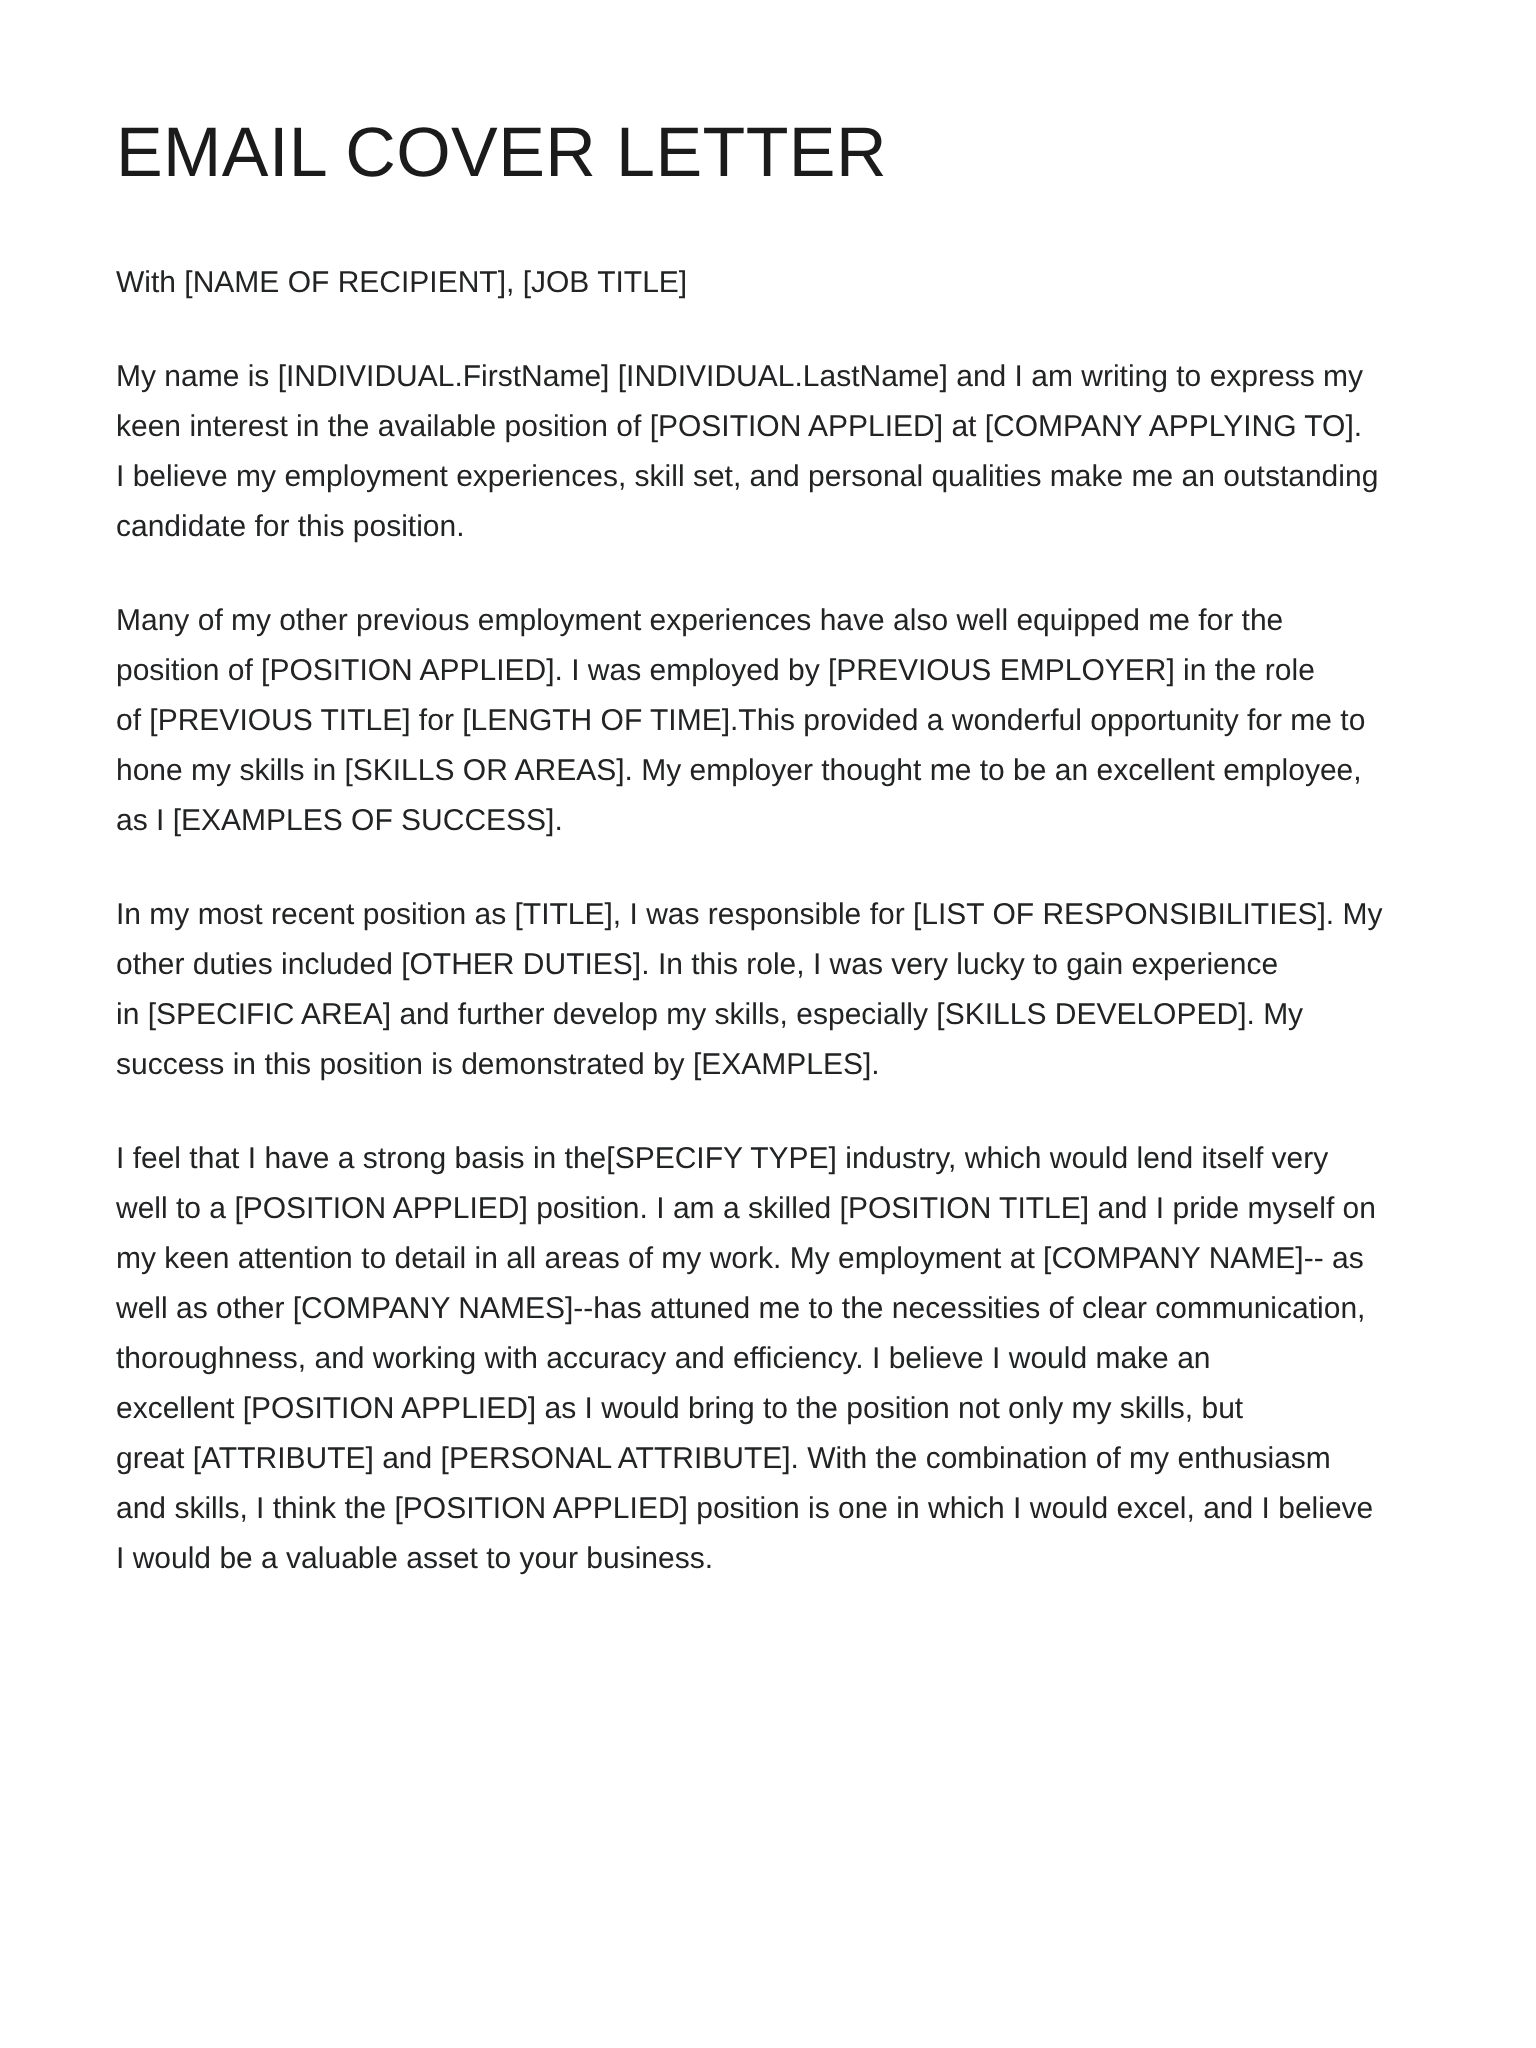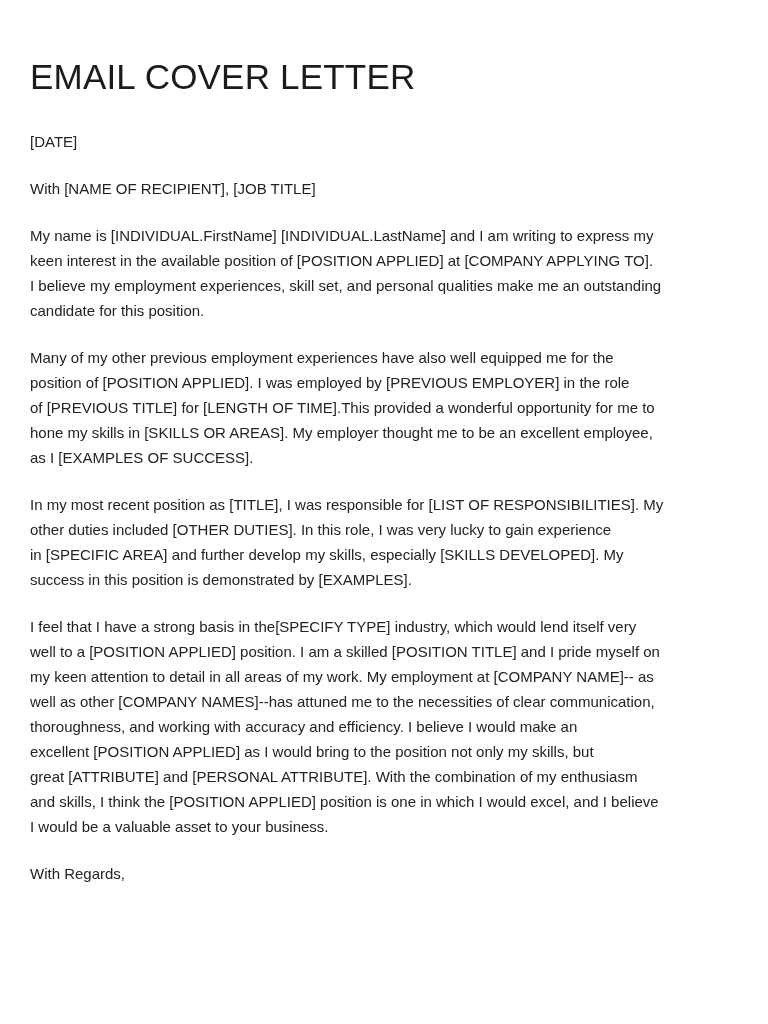--- a/index.html
+++ b/index.html
@@ -11,21 +11,21 @@
     width: 768px;
     height: 1024px;
     overflow: hidden;
     font-family: "Liberation Sans", "DejaVu Sans", sans-serif;
   }
   .page {
     box-sizing: border-box;
     width: 768px;
     height: 1024px;
     background: #ffffff;
-    padding: 56px 60px 0 30px;
+    padding: 56px 60px 0 58px;
   }
   .doc-title {
     font-size: 35px;
     line-height: 42px;
     font-weight: 400;
     color: #1b1b1b;
     margin: 0 0 31px 0;
     letter-spacing: 0.2px;
   }
   .para {
@@ -39,21 +39,20 @@
   .para.last {
     margin-bottom: 0;
   }
 </style>
 </head>
 <body>
 
 <div class="page">
   <h1 class="doc-title">EMAIL COVER LETTER</h1>
 
-  <p class="para">[DATE]</p>
 
   <p class="para">With [NAME OF RECIPIENT], [JOB TITLE]</p>
 
   <p class="para">My name is [INDIVIDUAL.FirstName] [INDIVIDUAL.LastName] and I am writing to express my
 keen interest in the available position of [POSITION APPLIED] at [COMPANY APPLYING TO].
 I believe my employment experiences, skill set, and personal qualities make me an outstanding
 candidate for this position.</p>
 
   <p class="para">Many of my other previous employment experiences have also well equipped me for the
 position of [POSITION APPLIED]. I was employed by [PREVIOUS EMPLOYER] in the role
@@ -70,14 +69,13 @@
 well to a [POSITION APPLIED] position. I am a skilled [POSITION TITLE] and I pride myself on
 my keen attention to detail in all areas of my work. My employment at [COMPANY NAME]-- as
 well as other [COMPANY NAMES]--has attuned me to the necessities of clear communication,
 thoroughness, and working with accuracy and efficiency. I believe I would make an
 excellent [POSITION APPLIED] as I would bring to the position not only my skills, but
 great [ATTRIBUTE] and [PERSONAL ATTRIBUTE]. With the combination of my enthusiasm
 and skills, I think the [POSITION APPLIED] position is one in which I would excel, and I believe
 I would be a valuable asset to your business.</p>
 
 
-  <p class="para last">With Regards,</p>
 </div>
 
 </body></html>

